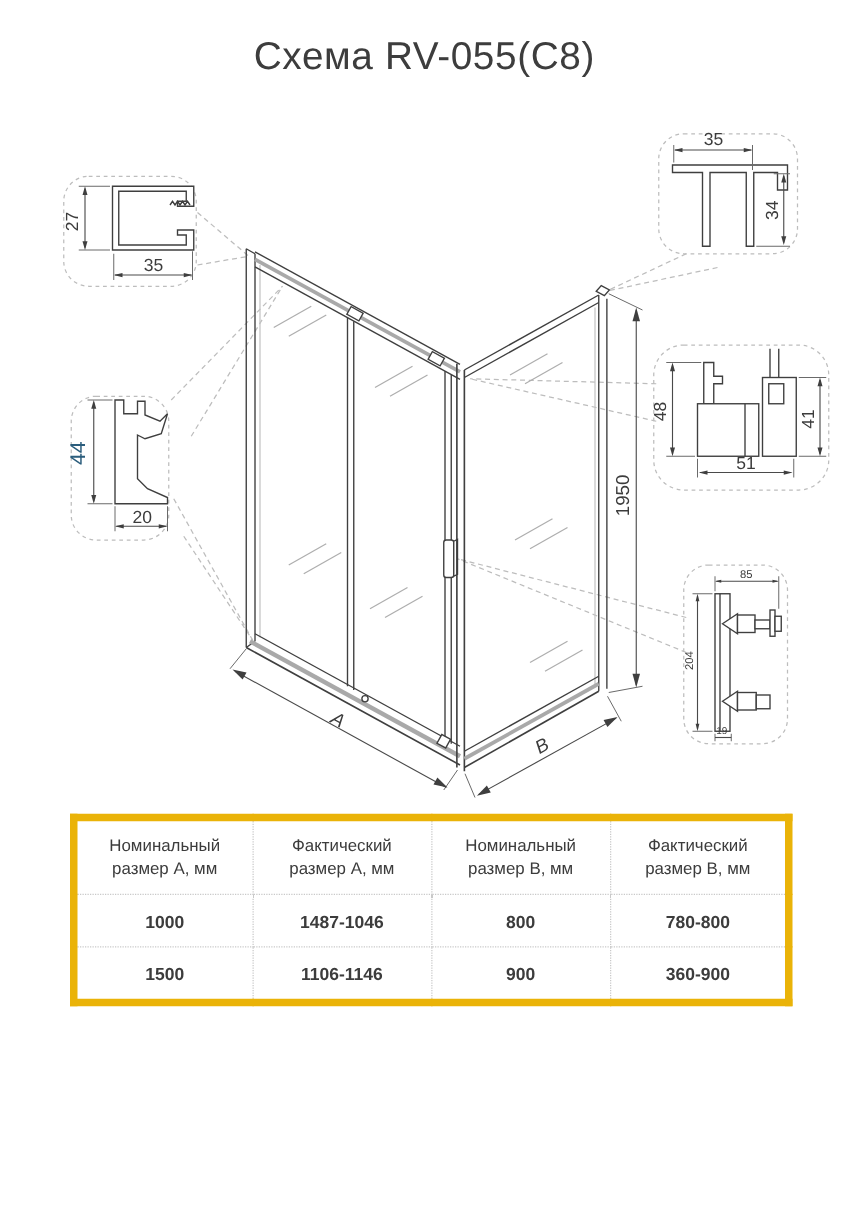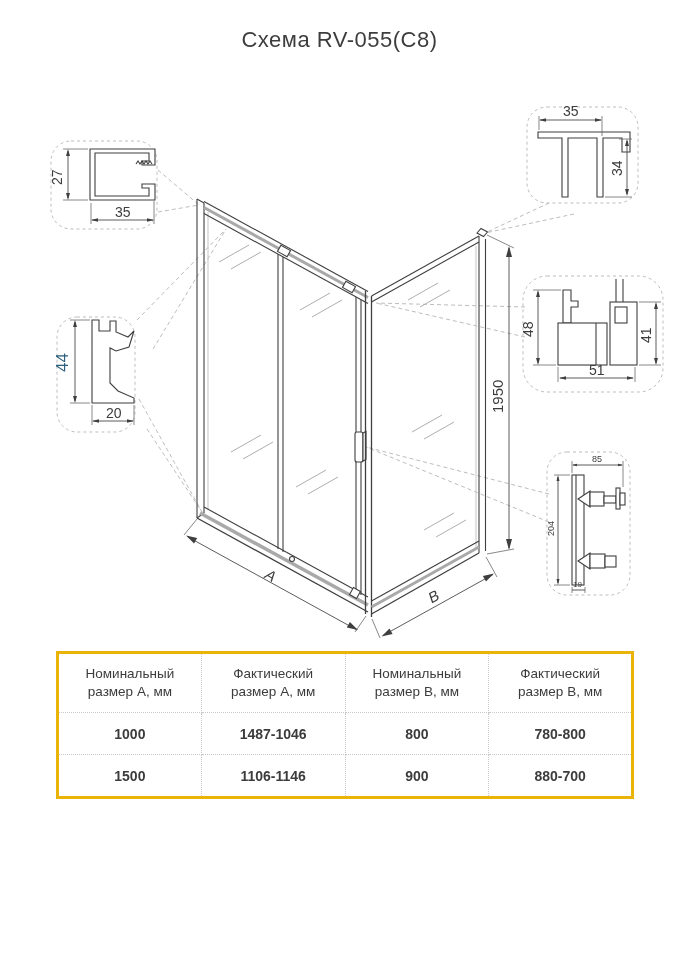--- a/index.html
+++ b/index.html
@@ -1,19 +1,19 @@
 <!DOCTYPE html>
 <html><head>
 <meta charset="utf-8">
 <style>
   html,body{margin:0;padding:0;}
   body{width:679px;height:970px;position:relative;background:#ffffff;
        font-family:"Liberation Sans",sans-serif;overflow:hidden;}
   .title{position:absolute;top:27px;left:0;width:679px;text-align:center;
-         font-size:22px;color:#3d3d3d;letter-spacing:.5px;}
+         font-size:31px;color:#3d3d3d;letter-spacing:.5px;}
   svg.drawing{position:absolute;top:0;left:0;}
   svg text{fill:#3c3c3c;font-size:14px;font-family:"Liberation Sans",sans-serif;}
   svg text.accent{fill:#2b5d7c;font-size:17px;}
   svg text.ital{font-style:italic;font-size:15px;}
   svg text.dim1950{font-size:15px;}
   svg text.tiny{font-size:9px;}
   svg text.tiny2{font-size:8px;}
   .thin{stroke:#3f3f3f;stroke-width:1.1;fill:none;}
   .thick{stroke:#3f3f3f;stroke-width:1.3;fill:none;}
   .grayband{stroke:#a9a9a9;stroke-width:3;fill:none;}
@@ -23,21 +23,21 @@
   .extline{stroke:#6a6a6a;stroke-width:0.8;fill:none;}
   .arrow{fill:#3f3f3f;stroke:none;}
   .dashbox{stroke:#bdbdbd;stroke-width:1;fill:none;stroke-dasharray:3 3;}
   .leader{stroke:#bdbdbd;stroke-width:1;fill:none;stroke-dasharray:4 3;}
   .prof{stroke:#3f3f3f;stroke-width:1.1;fill:#ffffff;}
   .profnf{stroke:#3f3f3f;stroke-width:1.1;fill:none;}
   table.sizes{position:absolute;left:56px;top:651px;width:578px;
               border-collapse:collapse;table-layout:fixed;}
   table.sizes th,table.sizes td{border:1px dotted #c9c9c9;text-align:center;
               color:#3c3c3c;font-weight:normal;vertical-align:middle;}
-  table.sizes{border:3px solid #eab308;}
+  table.sizes{border:6px solid #eab308;}
   table.sizes th{font-size:13.5px;height:54px;padding:2px 10px;line-height:1.3;}
   table.sizes td{font-size:14px;height:39px;font-weight:bold;}
 </style>
 </head>
 <body>
 
 <div class="title">Схема RV-055(C8)</div>
 
 <svg class="drawing" width="679" height="970" viewBox="0 0 679 970">
 
@@ -266,16 +266,16 @@
     <tr>
       <td>1000</td>
       <td>1487-1046</td>
       <td>800</td>
       <td>780-800</td>
     </tr>
     <tr>
       <td>1500</td>
       <td>1106-1146</td>
       <td>900</td>
-      <td>880-700</td>
+      <td>360-900</td>
     </tr>
   </tbody>
 </table>
 
 </body></html>

